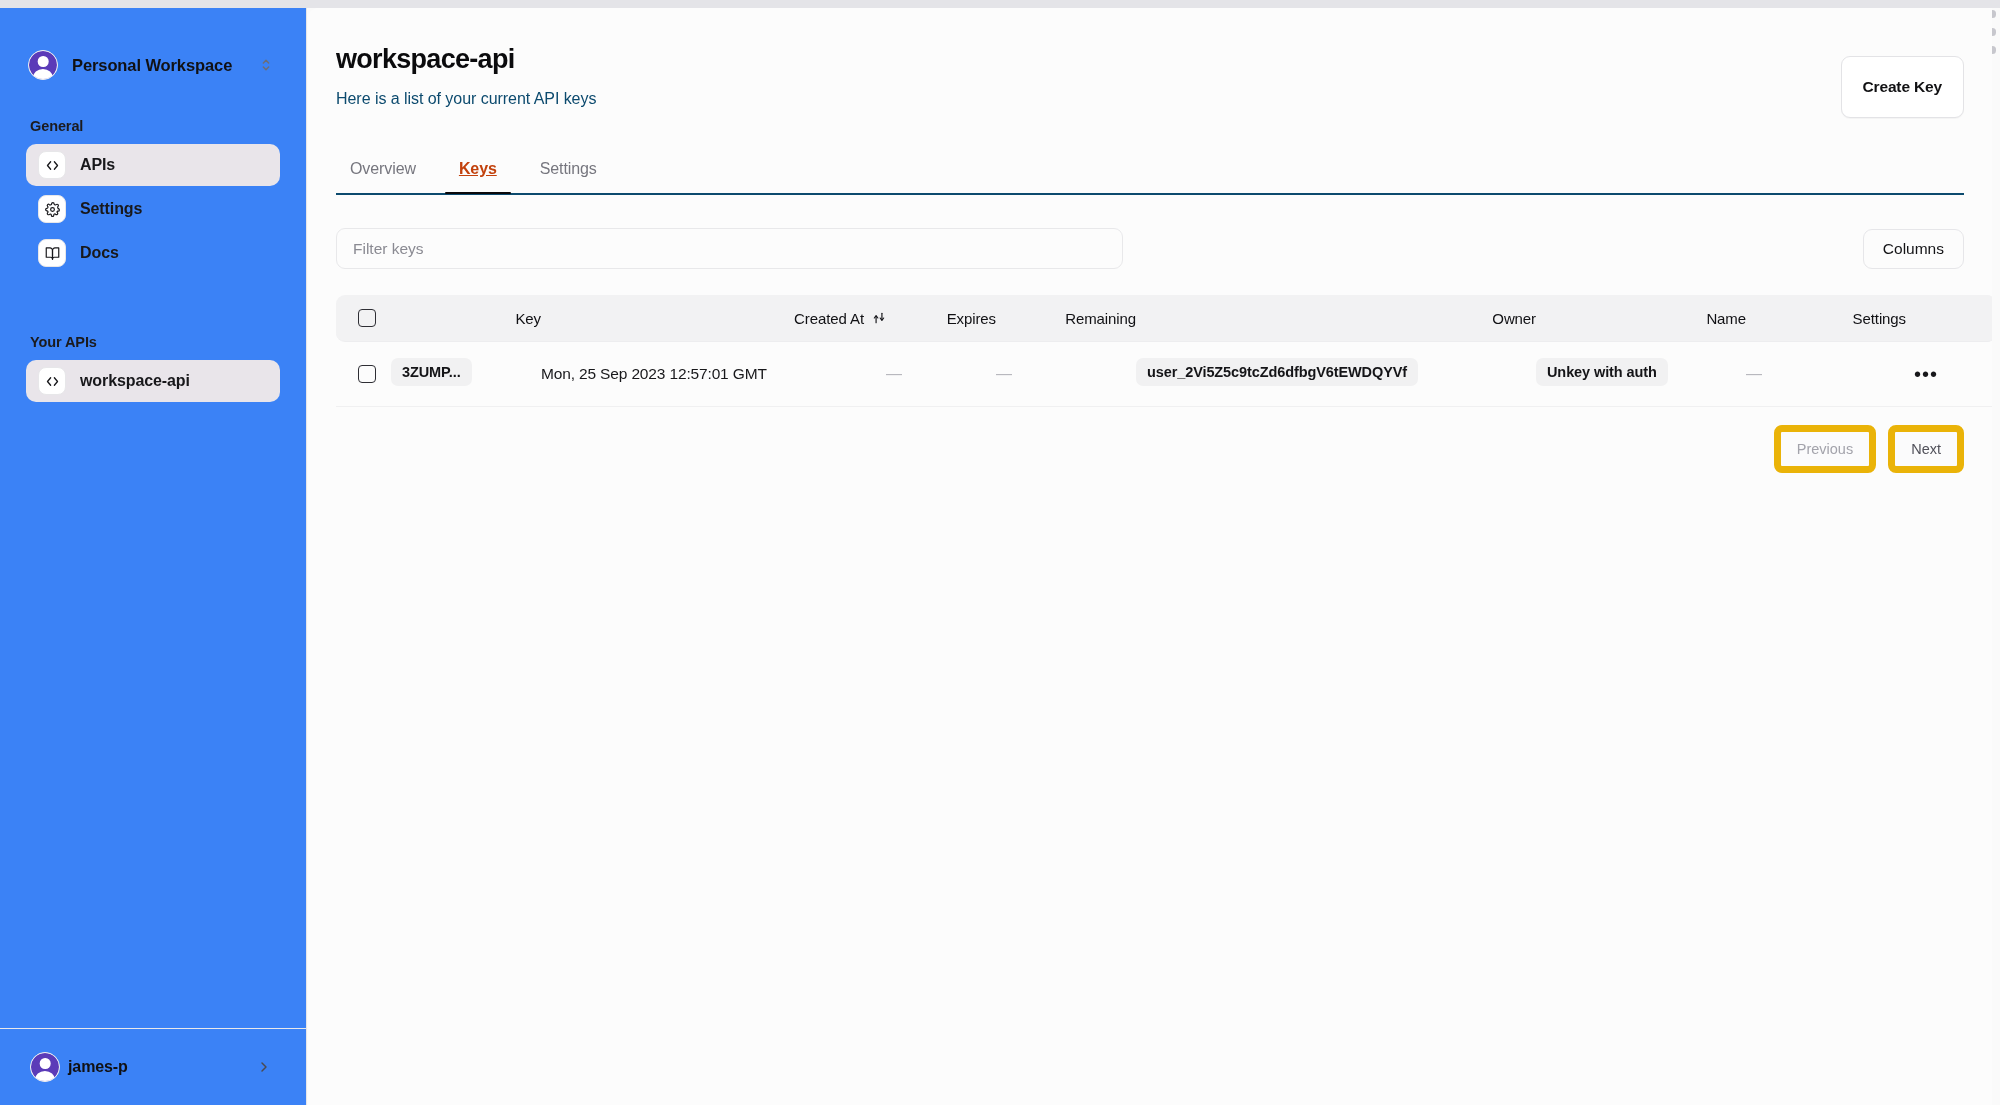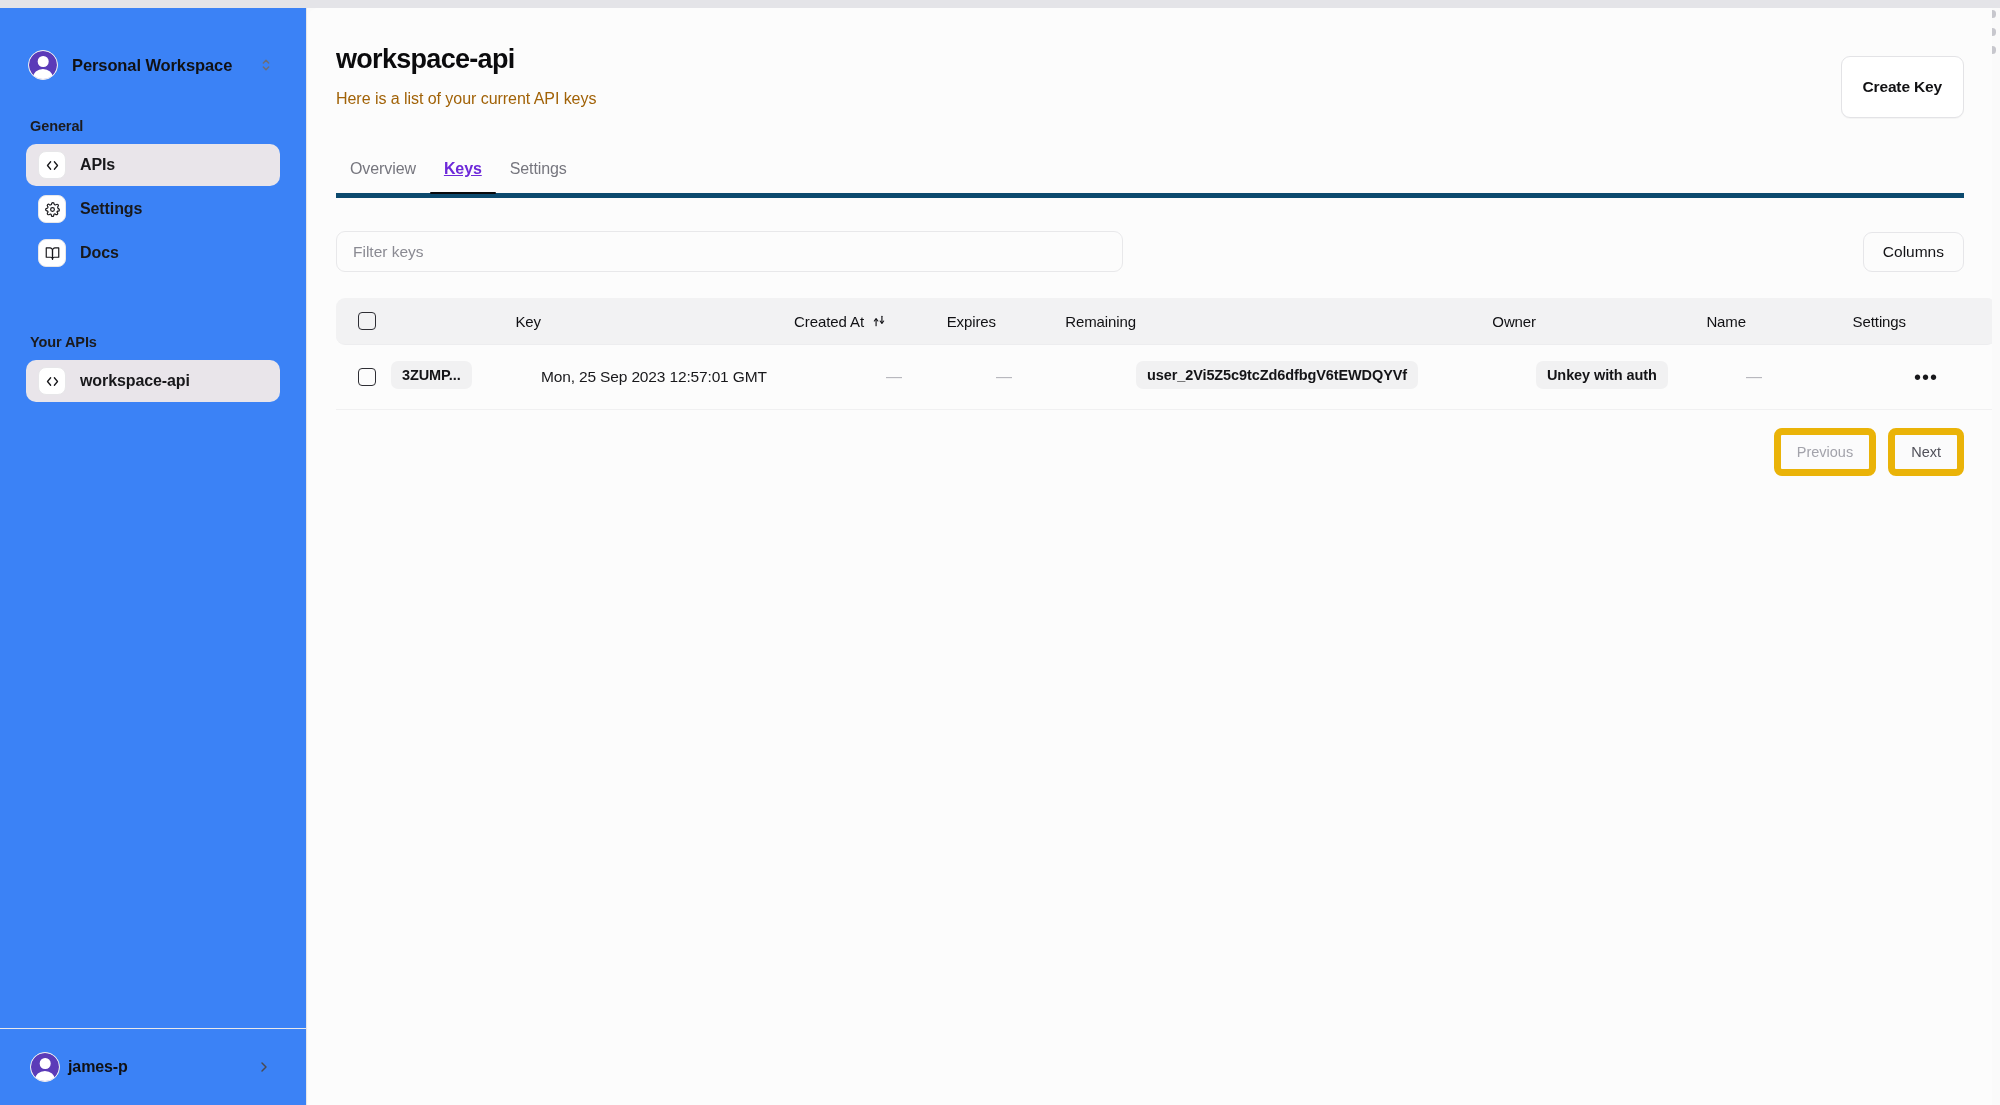--- a/index.html
+++ b/index.html
@@ -173,21 +173,21 @@
   }
   .page-title {
     font-size: 27px;
     font-weight: 700;
     color: #0b0b0d;
     letter-spacing: -0.7px;
   }
   .page-sub {
     margin-top: 15px;
     font-size: 16px;
-    color: #a16207;
+    color: #0c4a6e;
     letter-spacing: -0.05px;
   }
 
   .head-actions {
     position: absolute;
     right: 28px;
     top: 48px;
     display: flex;
     align-items: center;
     gap: 17px;
@@ -219,37 +219,37 @@
     color: #111113;
     padding: 21px 21px;
     cursor: pointer;
     letter-spacing: -0.15px;
     box-shadow: 0 1px 1px rgba(17,17,19,0.035);
   }
 
   
   .tabs-wrap {
     margin: 42px 28px 0 28px;
-    border-bottom: 5px solid #0c4a6e;
-    display: flex;
-    gap: 0;
+    border-bottom: 2px solid #0c4a6e;
+    display: flex;
+    gap: 15px;
   }
   .tab {
     position: relative;
     padding: 10px 14px 15px 14px;
     font-size: 16px;
     color: #76767e;
     cursor: pointer;
     letter-spacing: -0.1px;
     background: none;
     border: none;
     font-family: "Liberation Sans", sans-serif;
   }
   .tab.active {
-    color: #6d28d9;
+    color: #c2410c;
     font-weight: 700;
     text-decoration: underline;
   }
   .tab.active::after {
     content: "";
     position: absolute;
     left: 0; right: 0;
     bottom: -1px;
     height: 2px;
     background: #09090b;

